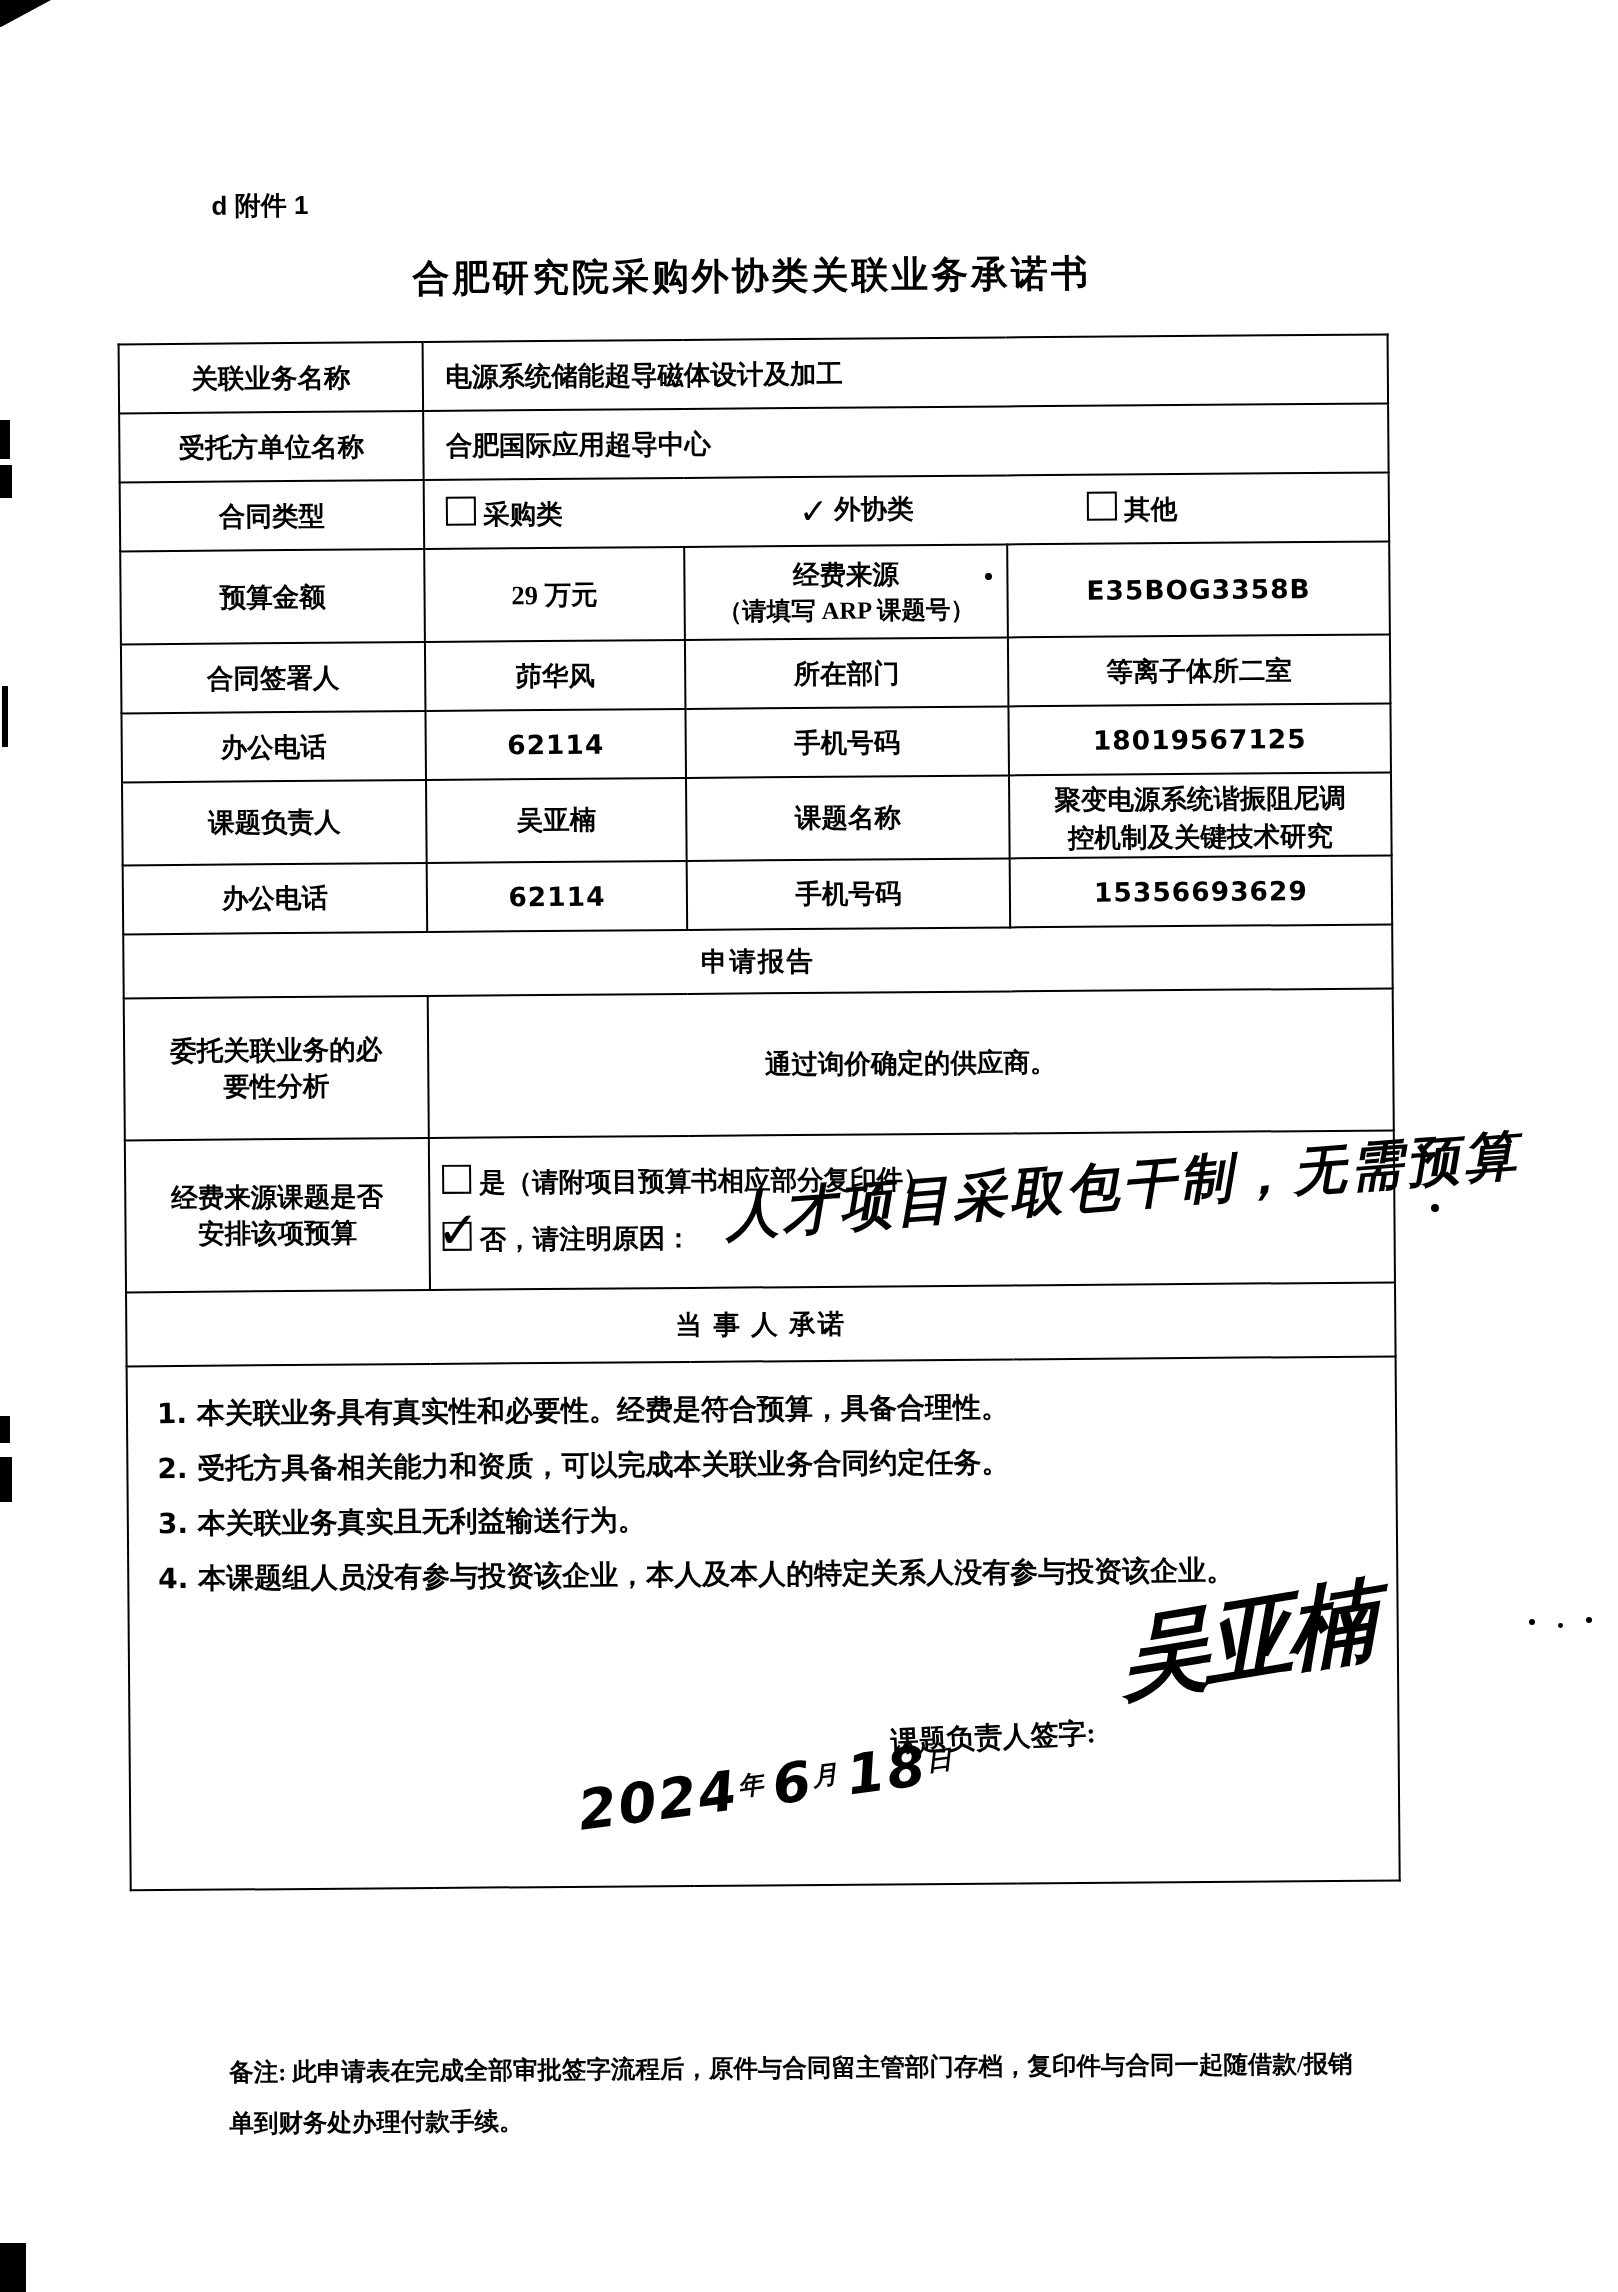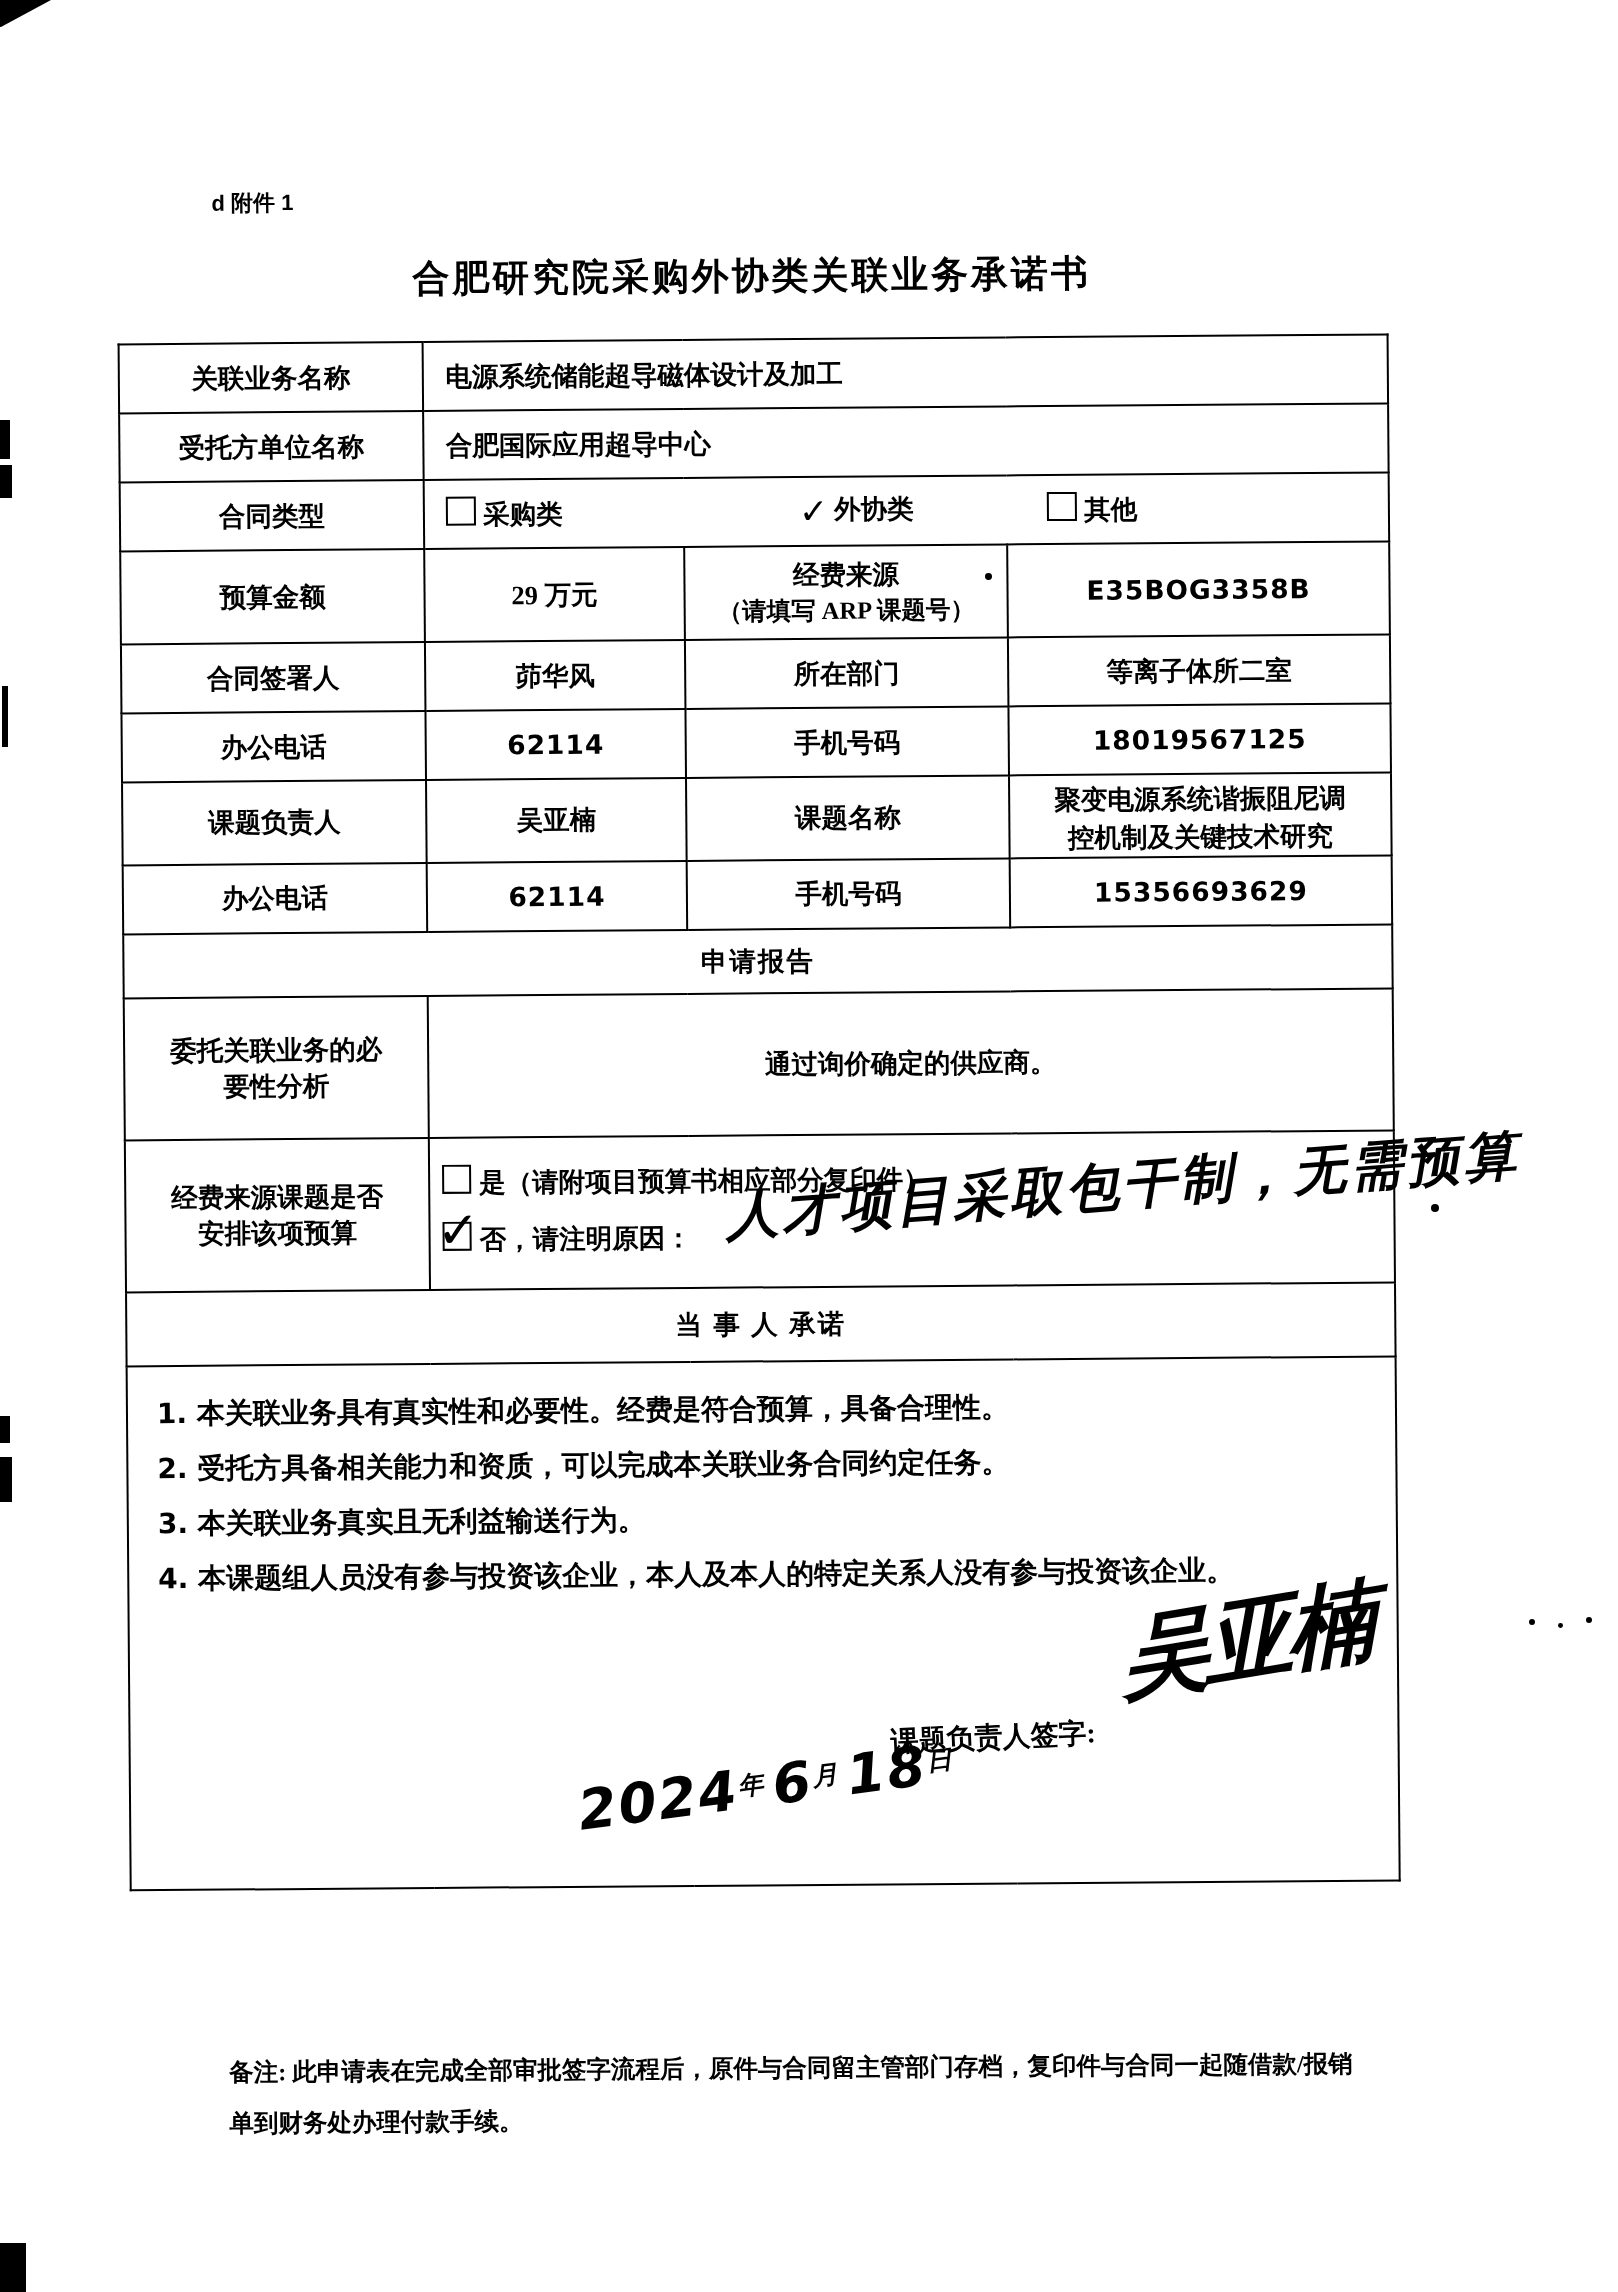--- a/index.html
+++ b/index.html
@@ -1,21 +1,21 @@
 <!DOCTYPE html>
 <html><head>
 <meta charset="utf-8">
 <style>
   html,body{margin:0;padding:0;}
   body{width:1618px;height:2293px;background:#fff;position:relative;
        font-family:"Liberation Serif",serif;color:#000;overflow:hidden;}
   .page{position:absolute;inset:0;background:#ffffff;}
   .scan{position:absolute;inset:0;transform:rotate(-0.45deg);transform-origin:50% 45%;}
 
-  .attach{position:absolute;left:218px;top:184px;font-size:22px;font-weight:600;
+  .attach{position:absolute;left:218px;top:184px;font-size:26px;font-weight:600;
           font-family:"Liberation Sans",sans-serif;}
   .title{position:absolute;left:123px;top:251px;width:1269px;text-align:center;
          font-size:37px;font-weight:700;letter-spacing:2.9px;
          font-family:"Liberation Sans",sans-serif;}
 
   table.form{position:absolute;left:123px;top:338px;width:1269px;
              border-collapse:collapse;table-layout:fixed;background:#fff;}
   table.form td{border:2.9px solid #000;font-size:26.5px;font-weight:600;
                 vertical-align:middle;padding:0 9.8px;overflow:visible;}
   .lab{text-align:center;}
@@ -102,21 +102,21 @@
 
       <tr style="height:69px">
         <td class="lab">合同类型</td>
         <td colspan="3" class="rel">
           <span class="opt" style="left:21px">
             <span class="cbox"></span><span>采购类</span>
           </span>
           <span class="opt" style="left:374px">
             <span class="mark">✓</span><span>外协类</span>
           </span>
-          <span class="opt" style="left:622px">
+          <span class="opt" style="left:662px">
             <span class="cbox"></span><span>其他</span>
           </span>
         </td>
       </tr>
 
       <tr style="height:93px">
         <td class="lab">预算金额</td>
         <td class="val">29 万元</td>
         <td class="lab">
           <div class="two-line">

